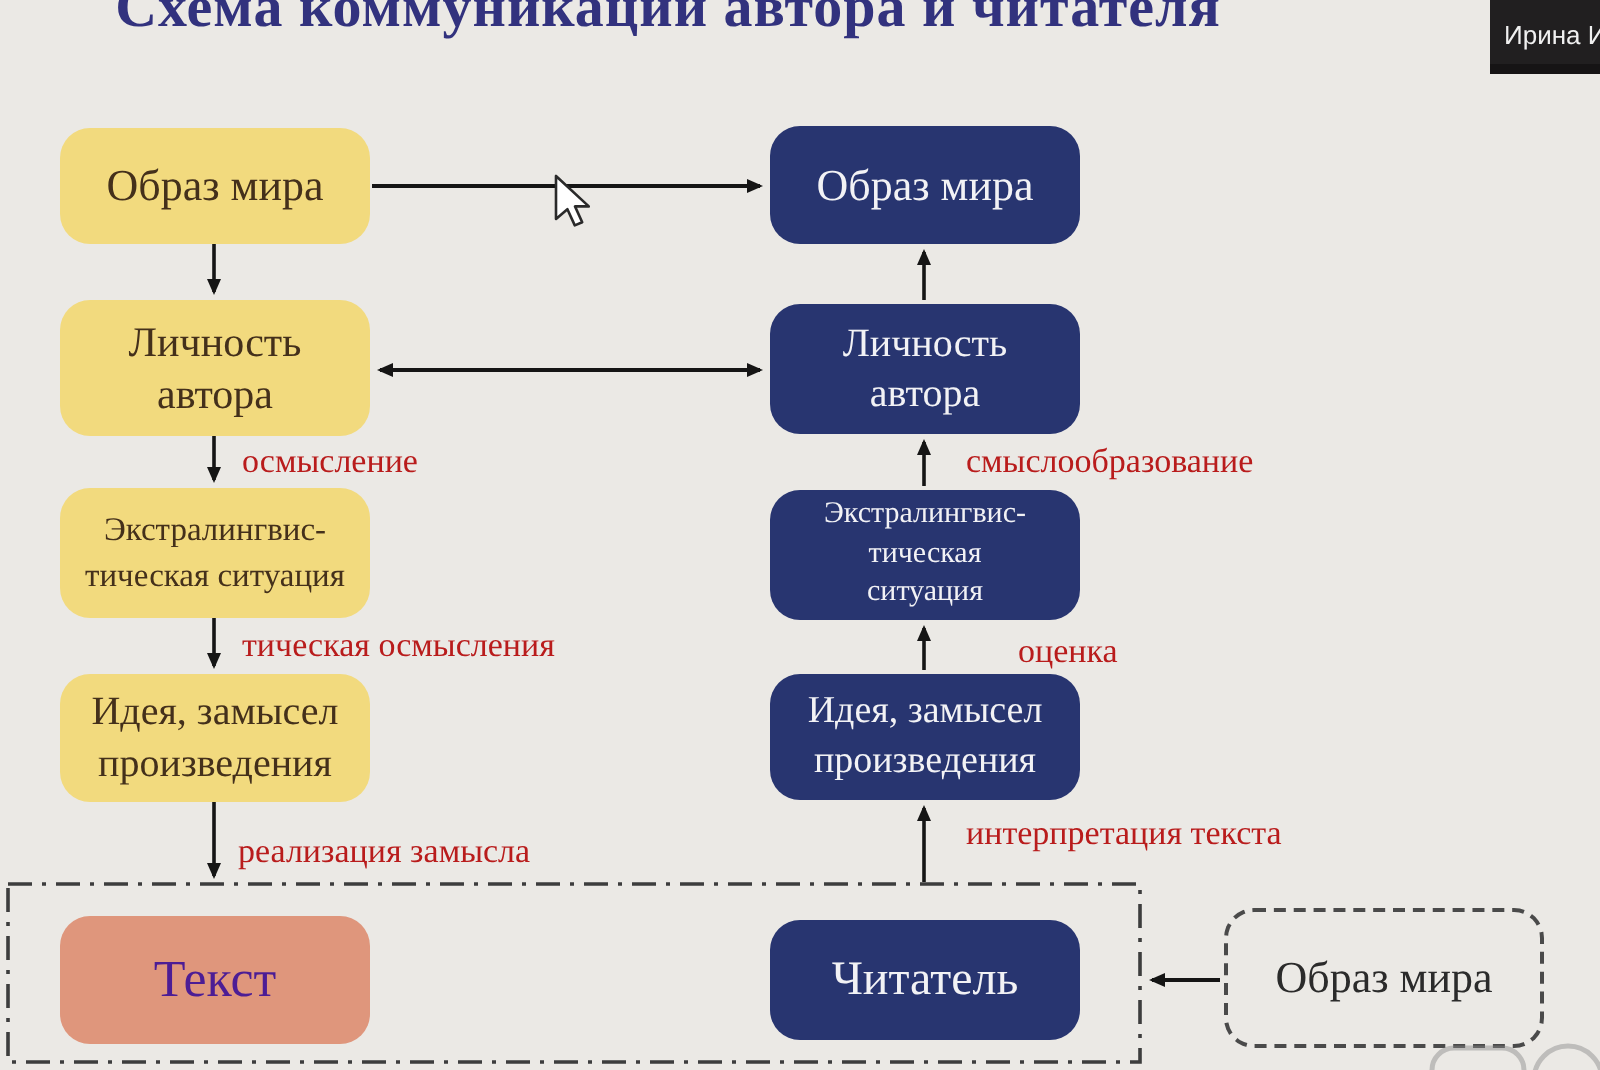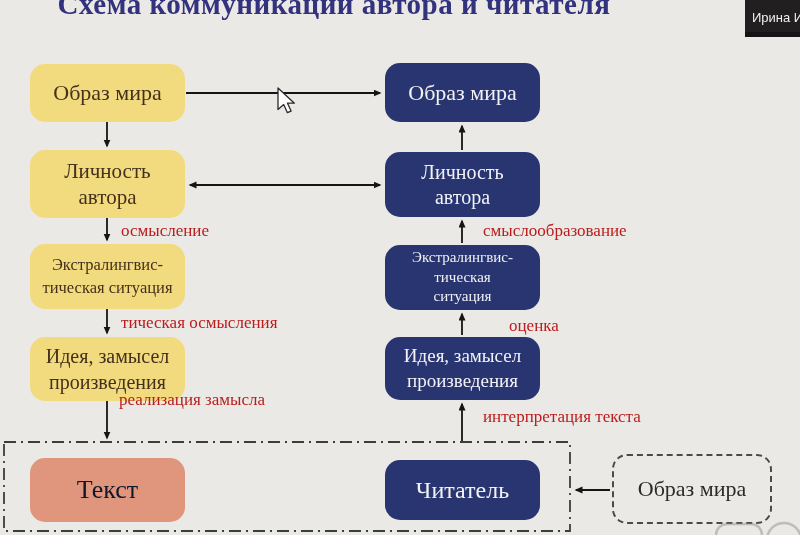--- a/index.html
+++ b/index.html
@@ -22,21 +22,21 @@
     position:absolute;
     display:flex;align-items:center;justify-content:center;
     text-align:center;
     border-radius:15px;
     white-space:pre-line;
     box-sizing:border-box;
     padding:2px 4px;
   }
   .author-box{background:#f2da7e;color:#44301b;}
   .reader-box{background:#283570;color:#f2f2f5;}
-  .text-box{background:#df967c;color:#0f172a;}
+  .text-box{background:#df967c;color:#4c1d95;}
   .dashed-box{
     border:2px dashed #4a4a4a;background:transparent;color:#2b2b2b;
   }
   
   .l-col{left:30px;width:155px;}
   .r-col{left:385px;width:155px;}
   
   .alabel{
     position:absolute;
     font-size:17px;color:#b91c1c;white-space:nowrap;
@@ -90,21 +90,21 @@
 
   <div class="box reader-box r-col" style="top:337px;height:63px;font-size:19px;line-height:1.3;">Идея, замысел
 произведения</div>
 
   <div class="box reader-box r-col" style="top:460px;height:60px;font-size:24px;text-align:right;">Читатель</div>
 
   <div class="box dashed-box" style="left:612px;top:454px;width:160px;height:70px;font-size:22px;">Образ мира</div>
 
   <div class="alabel" style="left:121px;top:221px;">осмысление</div>
   <div class="alabel" style="left:121px;top:313px;">тическая осмысления</div>
-  <div class="alabel" style="left:119px;top:390px;text-align:right;">реализация замысла</div>
+  <div class="alabel" style="left:119px;top:416px;text-align:right;">реализация замысла</div>
 
   <div class="alabel" style="left:483px;top:221px;">смыслообразование</div>
   <div class="alabel" style="left:483px;top:316px;margin-left:26px;">оценка</div>
   <div class="alabel" style="left:483px;top:407px;">интерпретация текста</div>
 
   <svg id="lines" width="800" height="535" viewBox="0 0 800 535">
     <defs>
       <marker id="ah" markerWidth="9" markerHeight="8" refX="6.5" refY="3.5" orient="auto-start-reverse" markerUnits="userSpaceOnUse">
         <path d="M0,0 L8,3.5 L0,7 z" fill="#151515"></path>
       </marker>

